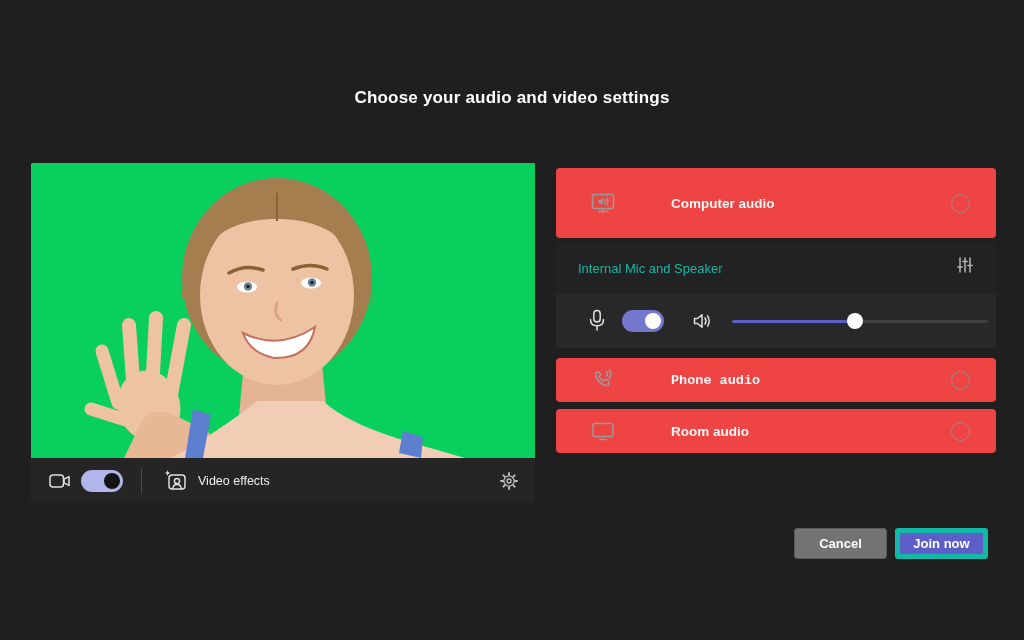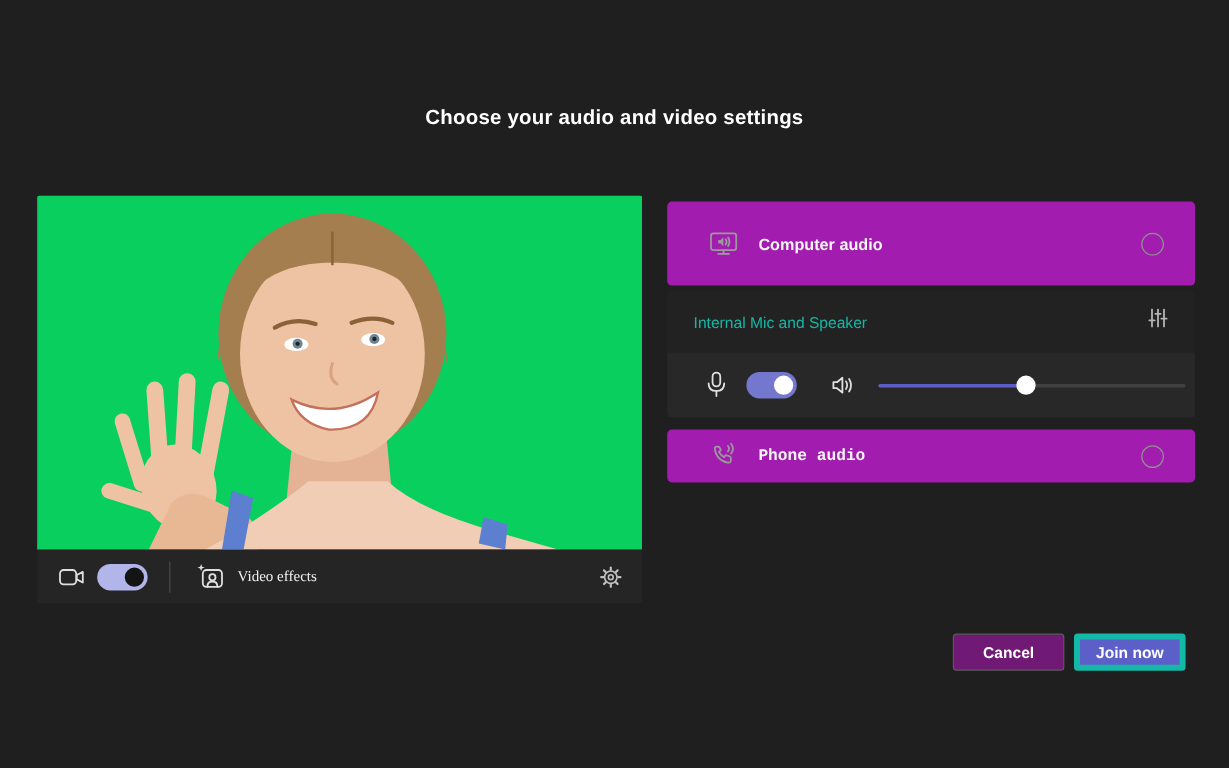--- a/index.html
+++ b/index.html
@@ -6,39 +6,39 @@
   #screen{position:relative;width:1024px;height:640px;background:#1f1f1f;overflow:hidden;
           font-family:"Liberation Sans", sans-serif;color:#ffffff;}
 
   .page-title{position:absolute;top:88px;left:0;width:1024px;text-align:center;
               font-size:17px;font-weight:bold;letter-spacing:.2px;}
 
   
   .video-card{position:absolute;left:31px;top:163px;width:504px;height:340px;border-radius:2px;overflow:hidden;}
   .video-area{position:relative;width:504px;height:295px;background:#09cf5e;}
   .video-area svg{display:block;}
-  .video-bar{position:relative;width:504px;height:45px;background:#252525;display:flex;align-items:center;font-family:Liberation Serif, serif;}
+  .video-bar{position:relative;width:504px;height:45px;background:#252525;display:flex;align-items:center;}
   .vbar-cam-icon{margin-left:18px;display:flex;align-items:center;}
   .divider{width:1px;height:26px;background:#4a4a4a;margin-left:18px;}
   .fx-icon{margin-left:22px;display:flex;align-items:center;}
   .fx-label{margin-left:10px;font-size:12.5px;color:#f0f0f0;}
   .vbar-gear{margin-left:auto;margin-right:16px;display:flex;align-items:center;cursor:pointer;}
 
   
   .toggle{position:relative;border-radius:11px;cursor:pointer;}
   .toggle .knob{position:absolute;border-radius:50%;}
   .toggle.cam{width:42px;height:22px;background:#b2b5e9;margin-left:10px;}
   .toggle.cam .knob{width:16px;height:16px;top:3px;right:3px;background:#141414;}
   .toggle.mic{width:42px;height:22px;background:#7477ce;}
   .toggle.mic .knob{width:16px;height:16px;top:3px;right:3px;background:#ffffff;}
 
   
   .panel{position:absolute;left:556px;top:0;width:440px;height:640px;}
-  .opt-row{position:absolute;left:0;width:440px;background:#a21caf;border-radius:4px;
-           display:flex;align-items:center;cursor:pointer;}
+  .opt-row{position:absolute;left:0;width:440px;background:#ef4444;border-radius:4px;
+           display:flex;align-items:center;cursor:pointer;gap:39px;}
   .opt-row .opt-icon{margin-left:34px;display:flex;align-items:center;width:26px;justify-content:center;}
   .opt-row .opt-label{margin-left:16px;font-size:13.5px;font-weight:bold;color:#f5f5f5;}
   .radio{position:absolute;right:26px;width:17px;height:17px;border:1.5px solid #8f8f8f;
          border-radius:50%;background:transparent;}
 
   .row-computer{top:168px;height:70px;}
   .row-phone{top:358px;height:44px;font-family:Liberation Mono, monospace;}
   .row-room{top:409px;height:44px;}
   .row-none{top:460px;height:44px;}
 
@@ -51,21 +51,21 @@
   .mic-toggle{margin-left:16px;}
   .spk-icon{margin-left:28px;display:flex;align-items:center;}
   .slider{position:relative;margin-left:18px;width:256px;height:16px;cursor:pointer;}
   .slider .track{position:absolute;left:0;right:0;top:7px;height:3px;background:#404040;border-radius:2px;}
   .slider .fill{position:absolute;left:0;top:7px;height:3px;background:#5b5ec4;border-radius:2px;}
   .slider .thumb{position:absolute;top:0;width:16px;height:16px;margin-left:-8px;border-radius:50%;background:#ffffff;}
 
   
   .btn{position:absolute;top:528px;height:31px;border-radius:3px;font-size:13px;font-weight:bold;
        display:flex;align-items:center;justify-content:center;cursor:pointer;box-sizing:border-box;}
-  .btn-cancel{left:794px;width:93px;background:#701a75;border:1px solid #5a5a5a;color:#ffffff;}
+  .btn-cancel{left:794px;width:93px;background:#737373;border:1px solid #5a5a5a;color:#ffffff;}
   .btn-join{left:895px;width:93px;background:#5b5fc7;border:5px solid #14b8a6;color:#ffffff;}
 
   .icon-stroke{stroke:#9a9a9a;fill:none;stroke-width:1.5;stroke-linecap:round;stroke-linejoin:round;}
   .icon-stroke-light{stroke:#e0e0e0;fill:none;stroke-width:1.5;stroke-linecap:round;stroke-linejoin:round;}
 </style>
 </head>
 <body>
 
 <div id="screen">
 
@@ -216,20 +216,30 @@
         <svg width="24" height="24" viewBox="0 0 24 24">
           <path d="M6.2,4.2 C5.2,4.2 4.6,4.9 4.7,5.9 C5.2,12.2 10,17 16.3,17.5 C17.3,17.6 18,17 18,16 L18,13.6 C18,13 17.6,12.4 17,12.2 L14.6,11.5 C14.1,11.3 13.5,11.5 13.2,12 L12.5,13 C10.4,11.9 9.2,10.7 8.1,8.6 L9.1,7.8 C9.6,7.4 9.7,6.9 9.5,6.4 L8.6,4.9 C8.4,4.5 7.9,4.2 7.4,4.2 Z" class="icon-stroke"></path>
           <path d="M15.6,3.6 Q17.6,5.9 15.6,8.2" class="icon-stroke"></path>
           <path d="M18.2,1.8 Q21.4,5.9 18.2,10" class="icon-stroke"></path>
         </svg>
       </span>
       <span class="opt-label">Phone audio</span>
       <span class="radio" role="radio" aria-checked="false"></span>
     </div>
 
+    <div class="opt-row row-room">
+      <span class="opt-icon">
+        <svg width="26" height="22" viewBox="0 0 26 22">
+          <rect x="3" y="3.5" width="20" height="13" rx="2" class="icon-stroke"></rect>
+          <path d="M9.5,19.5 L16.5,19.5" class="icon-stroke"></path>
+        </svg>
+      </span>
+      <span class="opt-label">Room audio</span>
+      <span class="radio" role="radio" aria-checked="false"></span>
+    </div>
 
 
   </div>
 
   <div class="btn btn-cancel">Cancel</div>
   <div class="btn btn-join">Join now</div>
 
 </div>
 
 </body></html>

